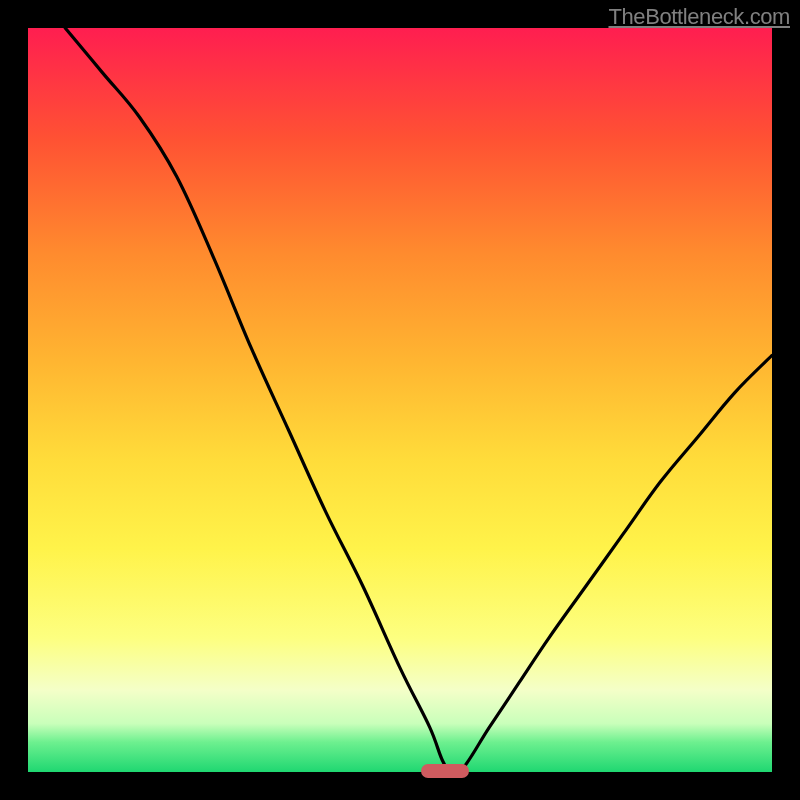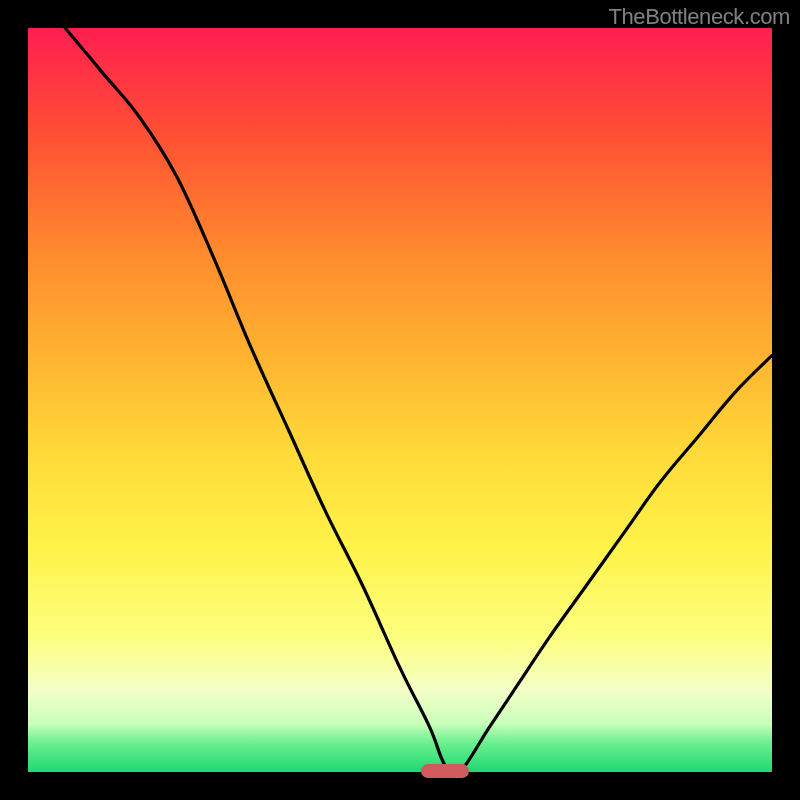--- a/index.html
+++ b/index.html
@@ -18,20 +18,21 @@
   }
   .watermark {
     position: absolute;
     top: 4px;
     right: 10px;
     color: #808080;
     font-size: 22px;
     font-weight: 500;
     letter-spacing: -0.4px;
     z-index: 5;
+    text-decoration: underline;
   }
   .frame {
     position: absolute;
     left: 28px;
     top: 28px;
     width: 744px;
     height: 744px;
     background: linear-gradient(to bottom,
       #ff1e50 0%,
       #ff5233 15%,

